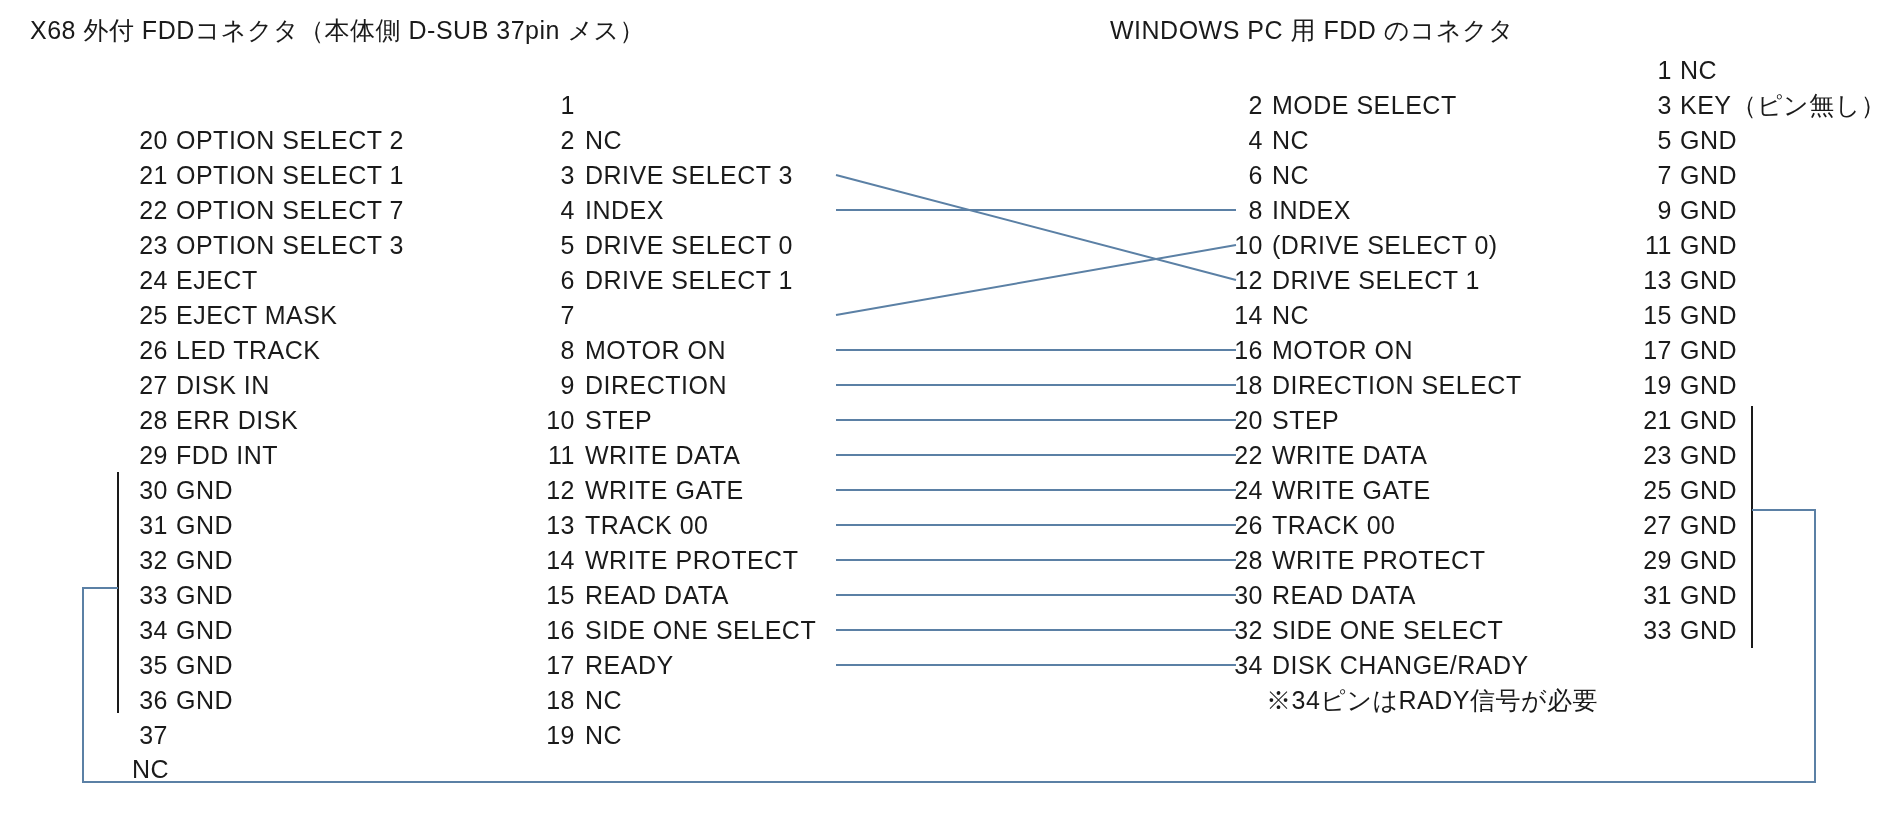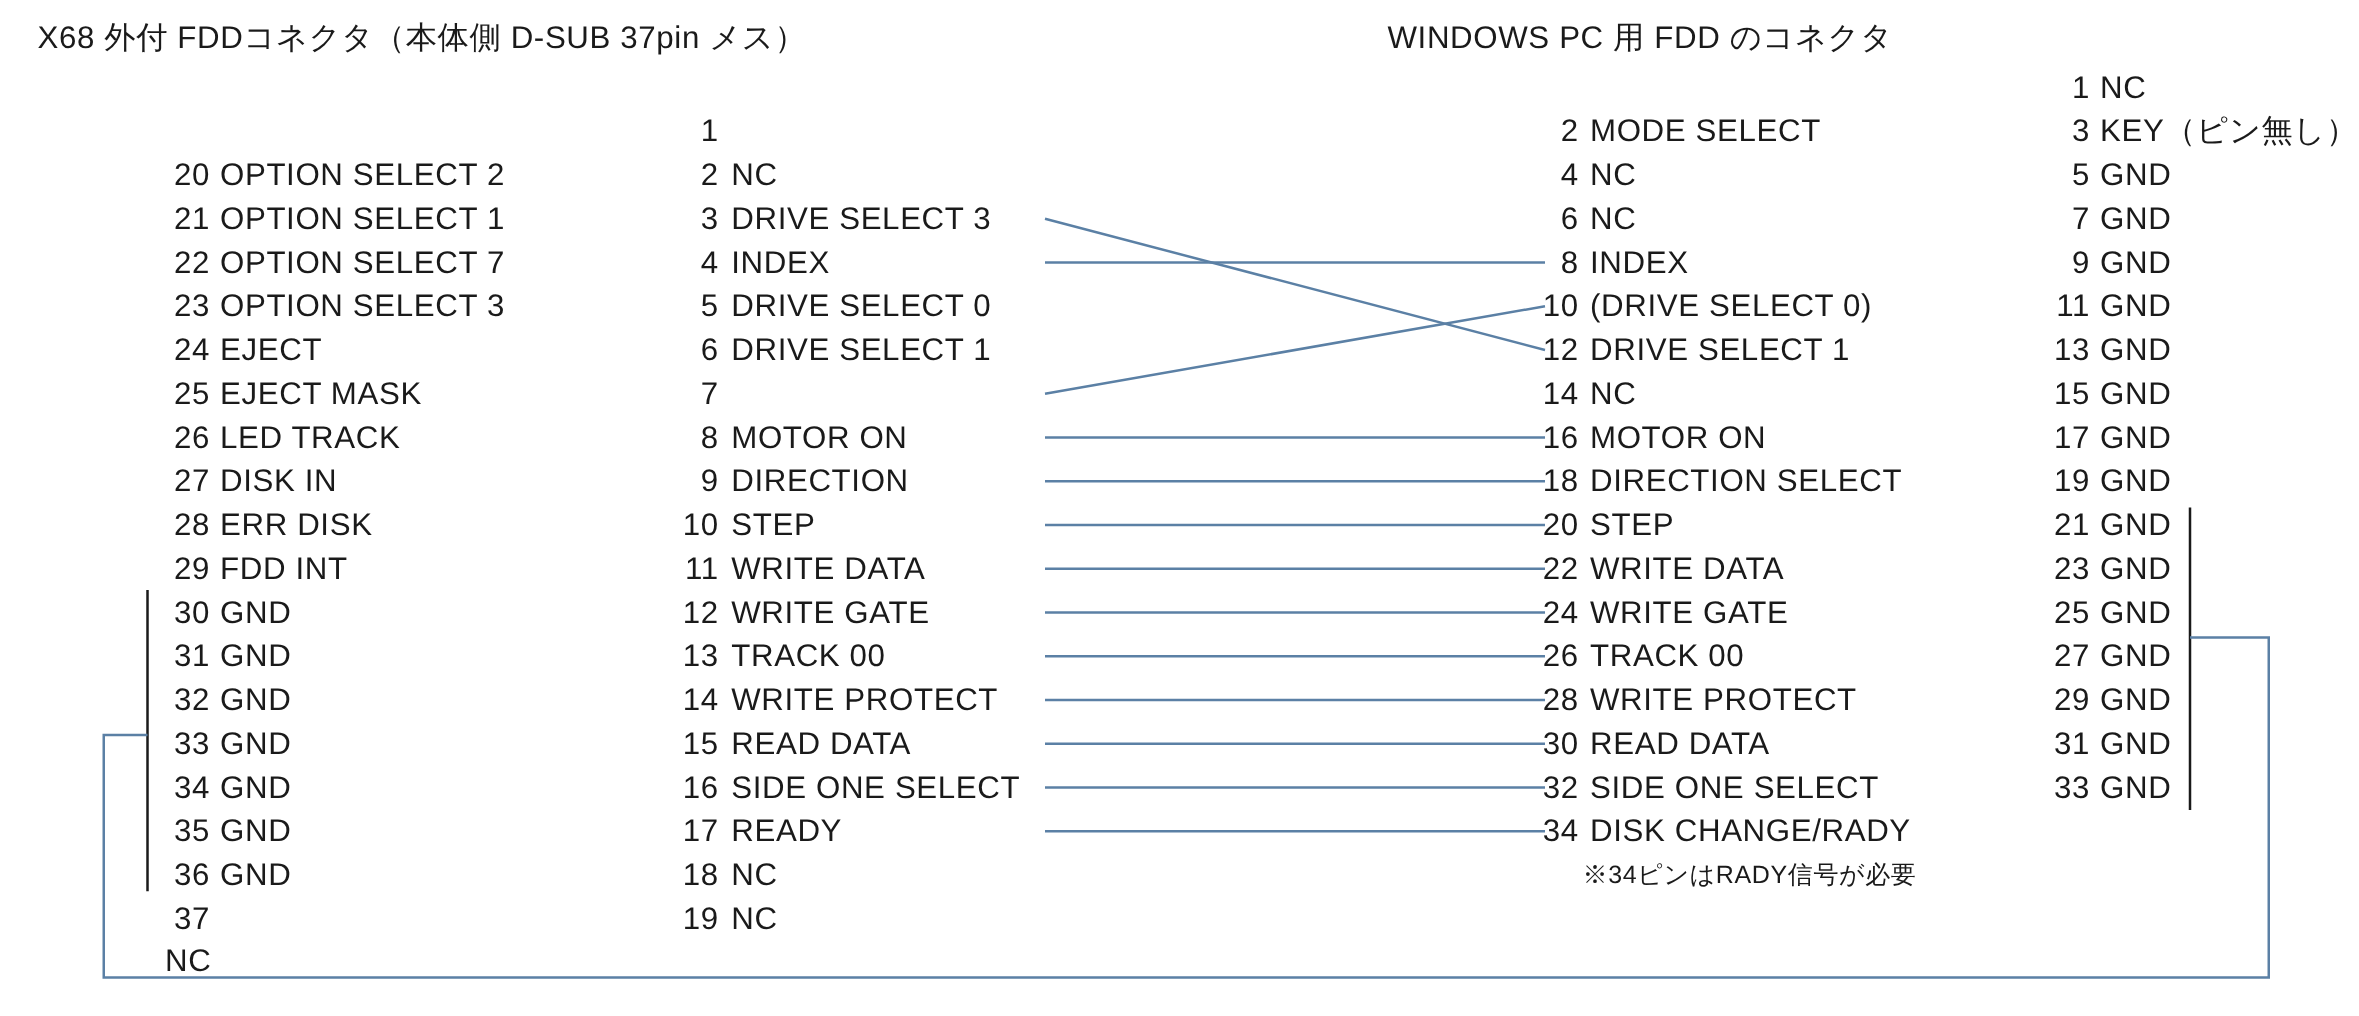--- a/index.html
+++ b/index.html
@@ -11,21 +11,21 @@
     position:absolute;height:34px;line-height:34px;font-size:25px;
     letter-spacing:0.5px;white-space:nowrap;
   }
   .pin-row{
     position:absolute;display:flex;height:34px;line-height:34px;
     font-size:25px;letter-spacing:0.5px;white-space:nowrap;
   }
   .pin-num{display:inline-block;text-align:right;}
   .pin-lbl{display:inline-block;}
   .note-row{
-    position:absolute;height:34px;line-height:34px;font-size:20px;
+    position:absolute;height:34px;line-height:34px;font-size:25px;
     letter-spacing:0.5px;white-space:nowrap;
   }
   svg.wires{position:absolute;left:0;top:0;width:1887px;height:813px;pointer-events:none;}
 </style>
 </head>
 <body>
 
 <div class="stage">
 
   <svg class="wires">

